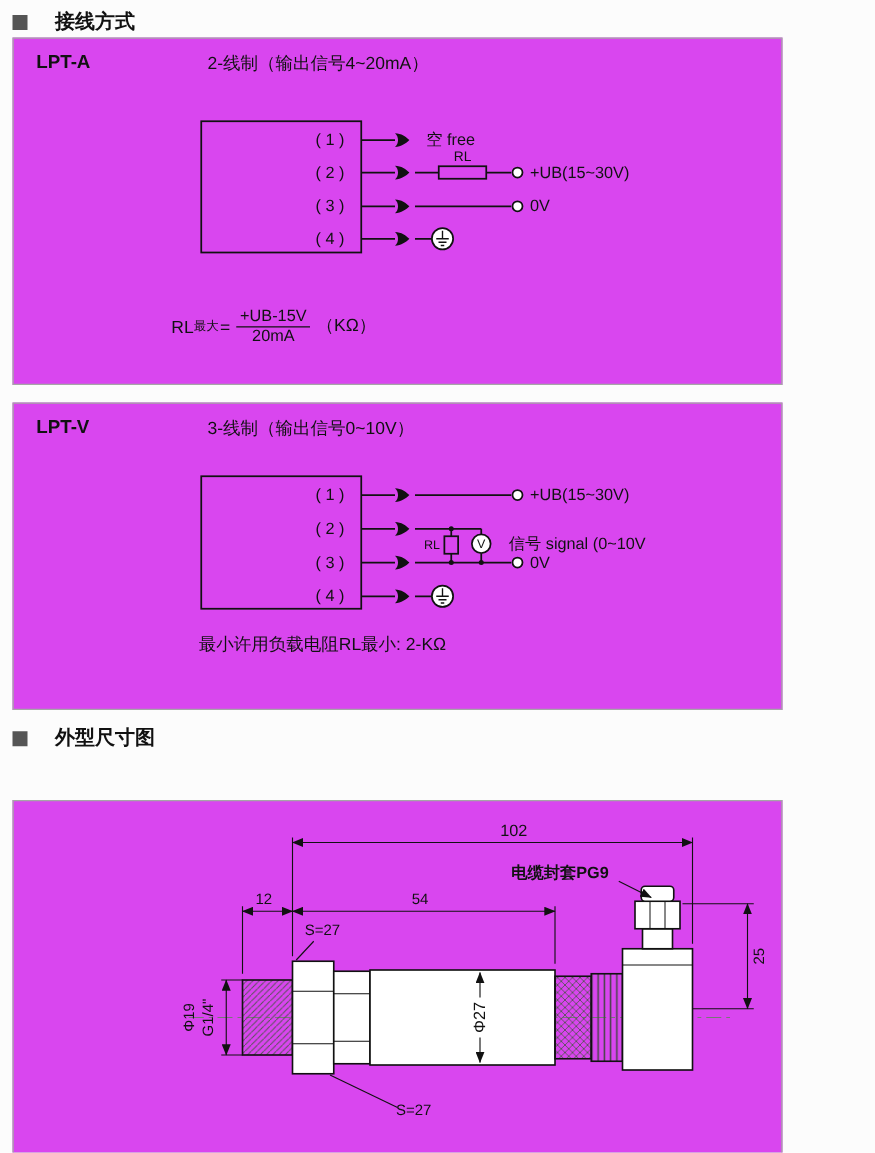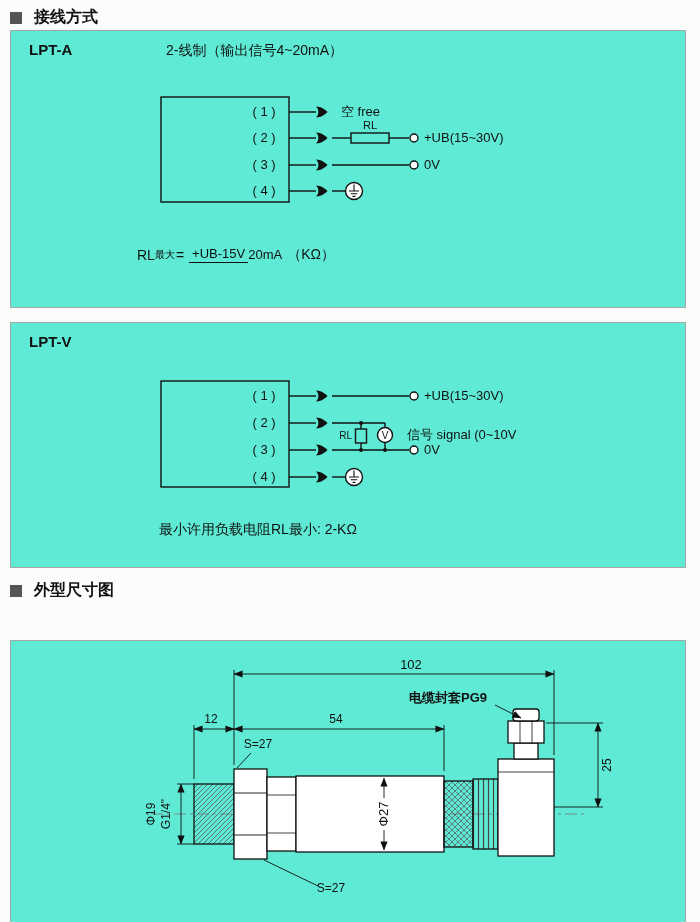--- a/index.html
+++ b/index.html
@@ -1,27 +1,27 @@
 <!DOCTYPE html>
 <html><head>
 <meta charset="utf-8">
 <style>
   *{box-sizing:border-box}
   body{margin:0;background:#ffffff;font-family:"Liberation Sans","DejaVu Sans",sans-serif;color:#111}
   .page{position:relative;width:700px;height:922px;background:#fcfcfc;overflow:hidden}
-  .heading{position:absolute;left:10px;display:flex;align-items:center;gap:12px;font-weight:700;font-size:16px;color:#111}
+  .heading{position:absolute;left:10px;display:flex;align-items:center;gap:22px;font-weight:700;font-size:16px;color:#111}
   .sq{width:12px;height:12px;background:#555;flex:0 0 auto}
-  .panel{position:absolute;left:10px;width:676px;background:#5eead4;border:1px solid #a6a6a6}
+  .panel{position:absolute;left:10px;width:616px;background:#d946ef;border:1px solid #a6a6a6}
   .model{position:absolute;left:18px;top:10px;font-weight:700;font-size:15px}
   .subtitle{position:absolute;left:155px;top:11px;font-weight:400;font-size:14px}
   .diagram{position:absolute}
   .note-row{position:absolute;display:flex;align-items:center;font-size:14px;white-space:nowrap}
   .formula{display:inline-flex;align-items:center;margin-left:18px;font-size:14px}
   .formula sub{font-size:10px;margin-right:1px}
-  .frac{display:inline-flex;flex-direction:row;align-items:center;line-height:1.15;font-size:13px;margin:0 5px}
+  .frac{display:inline-flex;flex-direction:column;align-items:center;line-height:1.15;font-size:13px;margin:0 5px}
   .frac .num{border-bottom:1.2px solid #111;padding:0 3px}
   svg text{font-family:"Liberation Sans","DejaVu Sans",sans-serif;fill:#111}
 </style>
 </head>
 <body>
 
 <div class="page">
 
   <div class="heading" style="top:7px">
     <span class="sq"></span>
@@ -81,20 +81,21 @@
           <span class="num">+UB-15V</span>
           <span class="den">20mA</span>
         </span>
         <span>（KΩ）</span>
       </span>
     </div>
   </div>
 
   <div class="panel" style="top:322px;height:246px">
     <span class="model">LPT-V</span>
+    <span class="subtitle">3-线制（输出信号0~10V）</span>
 
     <svg class="diagram" style="left:0;top:50px" width="678" height="125" viewBox="0 0 678 125">
       <defs>
         <path id="plug2" d="M0,-5.5 C5,-5.5 9,-2.5 11.5,0 C9,2.5 5,5.5 0,5.5 C3.2,2.8 3.2,-2.8 0,-5.5 Z"></path>
       </defs>
       <g stroke="#111" stroke-width="1.4" fill="none">
         <rect x="150" y="8" width="128" height="106"></rect>
         <path d="M278,23 H305"></path>
         <path d="M278,50 H305"></path>
         <path d="M278,77 H305"></path>
@@ -129,21 +130,21 @@
         <text x="253" y="81" text-anchor="middle">( 3 )</text>
         <text x="253" y="108" text-anchor="middle">( 4 )</text>
         <text x="413" y="27">+UB(15~30V)</text>
         <text x="341" y="66" text-anchor="end" font-size="10">RL</text>
         <text x="374" y="65.5" text-anchor="middle" font-size="10">V</text>
         <text x="396" y="66">信号 signal (0~10V</text>
         <text x="413" y="81">0V</text>
       </g>
     </svg>
 
-    <div class="note-row" style="left:148px;top:198px">
+    <div class="note-row" style="left:148px;top:184px">
       <span>最小许用负载电阻RL最小: 2-KΩ</span>
     </div>
   </div>
 
   <div class="heading" style="top:580px">
     <span class="sq"></span>
     <span>外型尺寸图</span>
   </div>
 
   <div class="panel" style="top:640px;height:283px">

